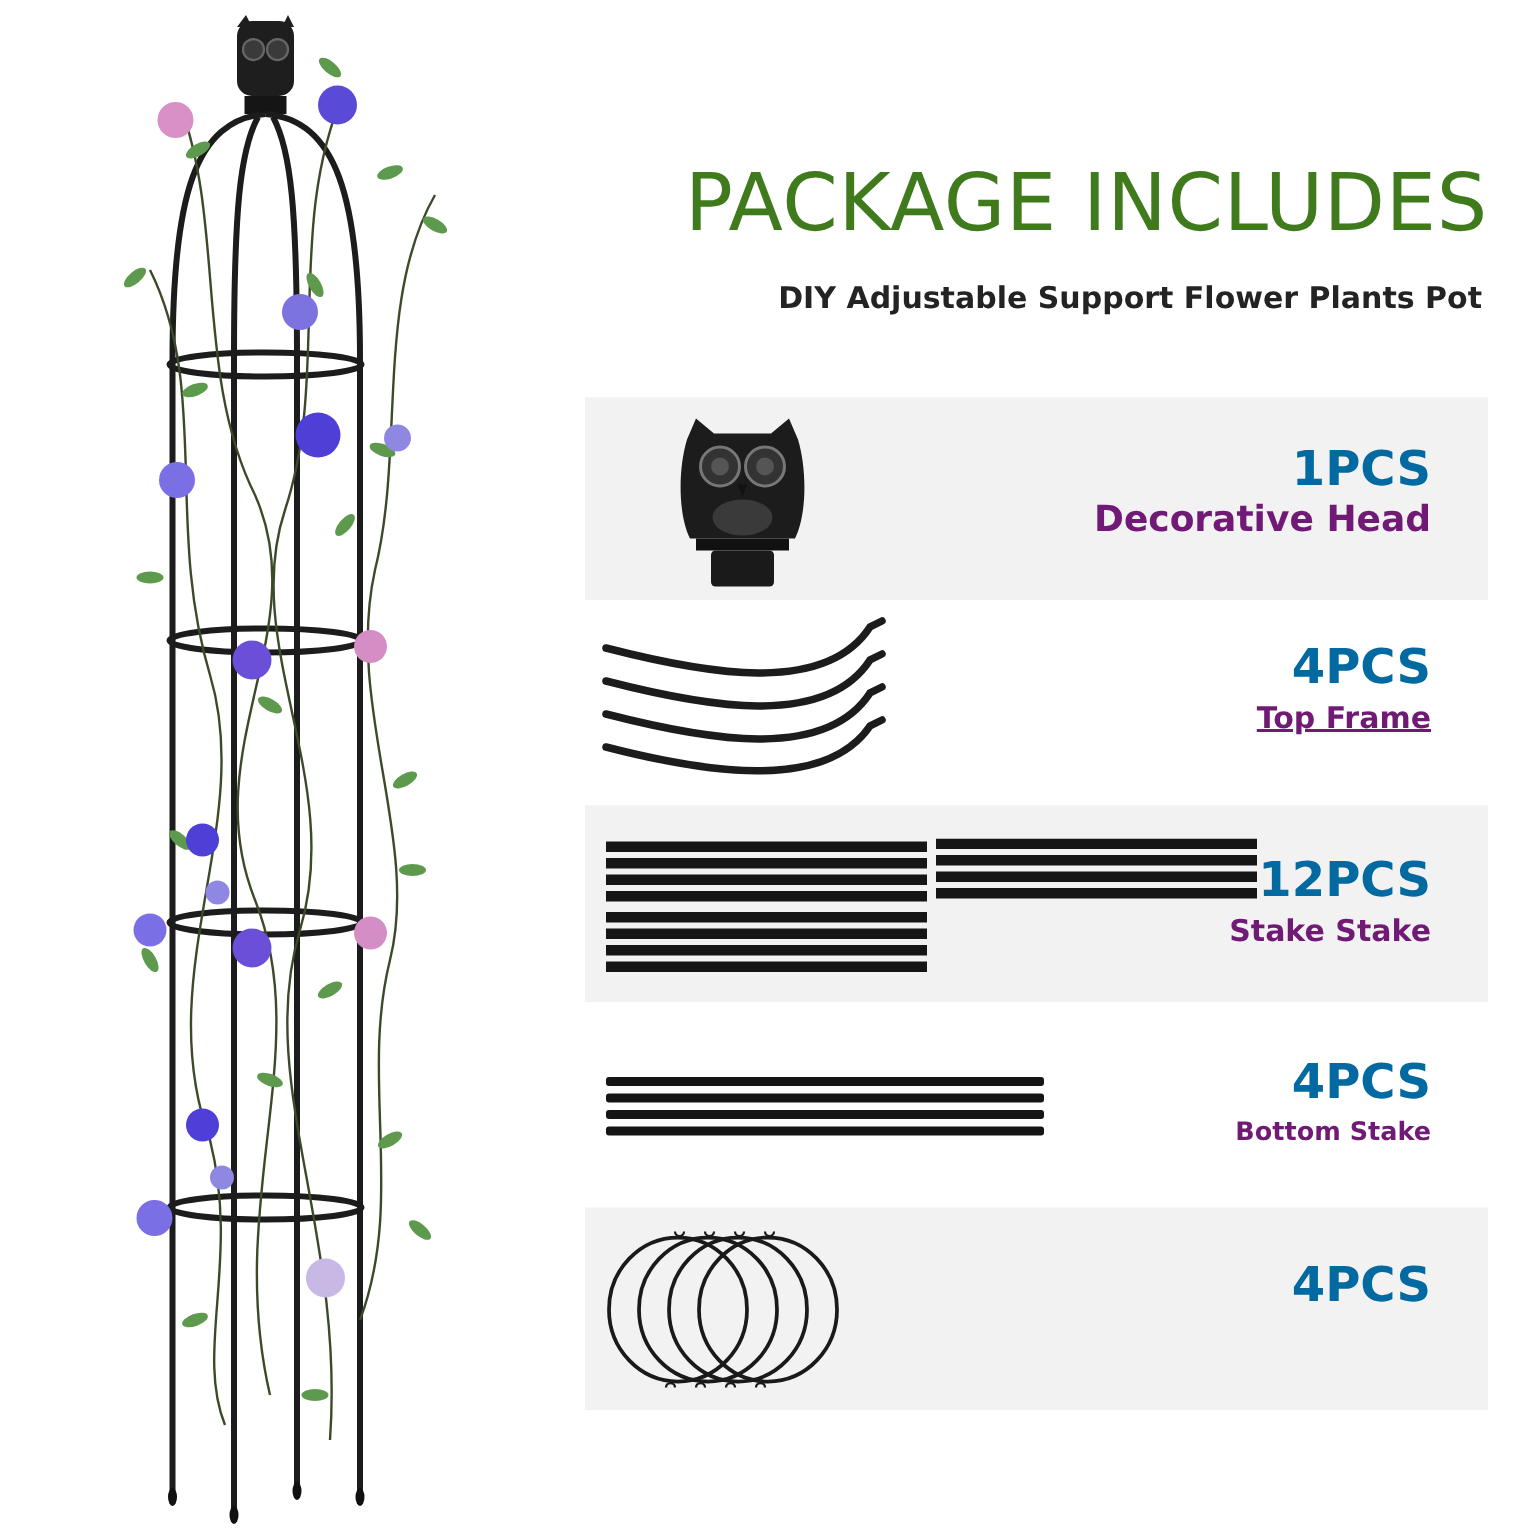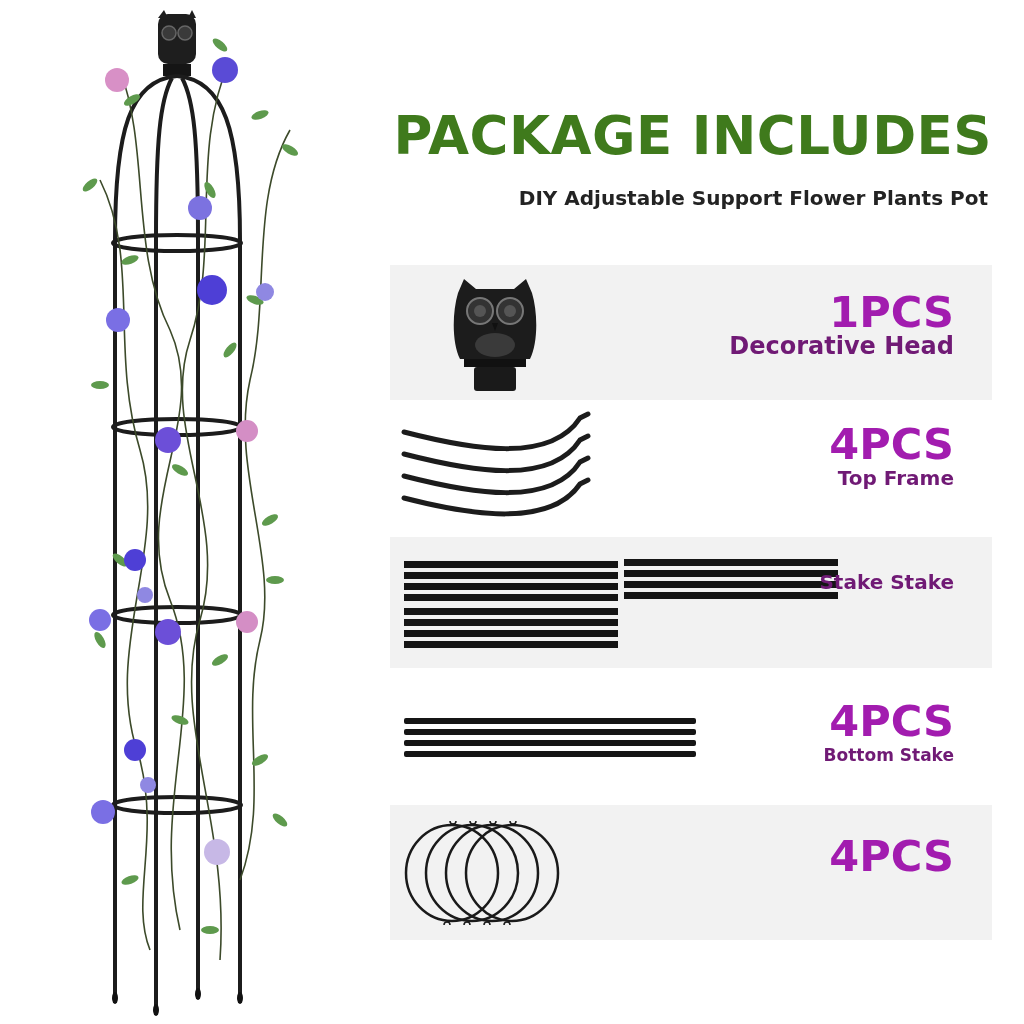--- a/index.html
+++ b/index.html
@@ -1,24 +1,24 @@
 <!DOCTYPE html>
 <html><head>
 <meta charset="utf-8">
 <style>
   html,body{margin:0;padding:0;}
   body{width:1024px;height:1024px;background:#ffffff;position:relative;overflow:hidden;font-family:"DejaVu Sans","Liberation Sans",sans-serif;}
   .trellis{position:absolute;left:60px;top:0;width:260px;height:1024px;}
-  .title{position:absolute;left:390px;top:104px;width:602px;text-align:right;font-size:53px;font-weight:bold;letter-spacing:0.5px;color:#3f7a1c;line-height:64px;}
+  .title{position:absolute;left:390px;top:104px;width:602px;text-align:right;font-size:53px;font-weight:normal;letter-spacing:0.5px;color:#3f7a1c;line-height:64px;}
   .subtitle{position:absolute;left:390px;top:184px;width:598px;text-align:right;font-size:20px;font-weight:bold;color:#232323;line-height:28px;}
   .row{position:absolute;left:390px;width:602px;}
   .row.grey{background:#f2f2f2;}
   .row .illus{position:absolute;left:0;top:0;height:100%;}
   .row .txt{position:absolute;right:38px;text-align:right;}
-  .qty{font-size:43px;font-weight:bold;color:#a21caf;line-height:38px;}
+  .qty{font-size:32px;font-weight:bold;color:#0369a1;line-height:38px;}
   .lbl{font-weight:bold;color:#701a75;line-height:30px;}
 </style>
 </head>
 <body>
 
 <svg class="trellis" viewBox="0 0 260 1024" xmlns="http://www.w3.org/2000/svg">
 
   <g>
     <rect x="98" y="14" width="38" height="50" rx="10" fill="#1e1e1e"></rect>
     <polygon points="98,18 104,10 108,18" fill="#1e1e1e"></polygon>
@@ -124,21 +124,21 @@
   <svg class="illus" style="left:10px;top:4px;width:220px;height:120px;" viewBox="0 0 220 120">
     <g fill="none" stroke="#1c1c1c" stroke-width="5" stroke-linecap="round">
       <path d="M4 28 C70 45 150 60 180 14 L188 10"></path>
       <path d="M4 50 C70 67 150 82 180 36 L188 32"></path>
       <path d="M4 72 C70 89 150 104 180 58 L188 54"></path>
       <path d="M4 94 C70 111 150 124 180 80 L188 76"></path>
     </g>
   </svg>
   <div class="txt" style="top:25px;">
     <div class="qty">4PCS</div>
-    <div class="lbl" style="font-size:20px;">Top Frame</div>
+    <div class="lbl" style="font-size:20px;text-decoration:underline;">Top Frame</div>
   </div>
 </div>
 
 <div class="row grey" style="top:537px;height:131px;">
   <svg class="illus" style="left:14px;top:22px;width:440px;height:90px;" viewBox="0 0 440 90">
     <g fill="#151515">
       <rect x="0" y="2" width="214" height="7"></rect>
       <rect x="0" y="13" width="214" height="7"></rect>
       <rect x="0" y="24" width="214" height="7"></rect>
       <rect x="0" y="35" width="214" height="7"></rect>
@@ -146,20 +146,21 @@
       <rect x="220" y="11" width="214" height="7"></rect>
       <rect x="220" y="22" width="214" height="7"></rect>
       <rect x="220" y="33" width="214" height="7"></rect>
       <rect x="0" y="49" width="214" height="7"></rect>
       <rect x="0" y="60" width="214" height="7"></rect>
       <rect x="0" y="71" width="214" height="7"></rect>
       <rect x="0" y="82" width="214" height="7"></rect>
     </g>
   </svg>
   <div class="txt" style="top:30px;">
+    <div class="qty">12PCS</div>
     <div class="lbl" style="font-size:20px;">Stake Stake</div>
   </div>
 </div>
 
 <div class="row" style="top:668px;height:137px;">
   <svg class="illus" style="left:14px;top:48px;width:300px;height:44px;" viewBox="0 0 300 44">
     <g fill="#151515">
       <rect x="0" y="2" width="292" height="6" rx="2"></rect>
       <rect x="0" y="13" width="292" height="6" rx="2"></rect>
       <rect x="0" y="24" width="292" height="6" rx="2"></rect>

